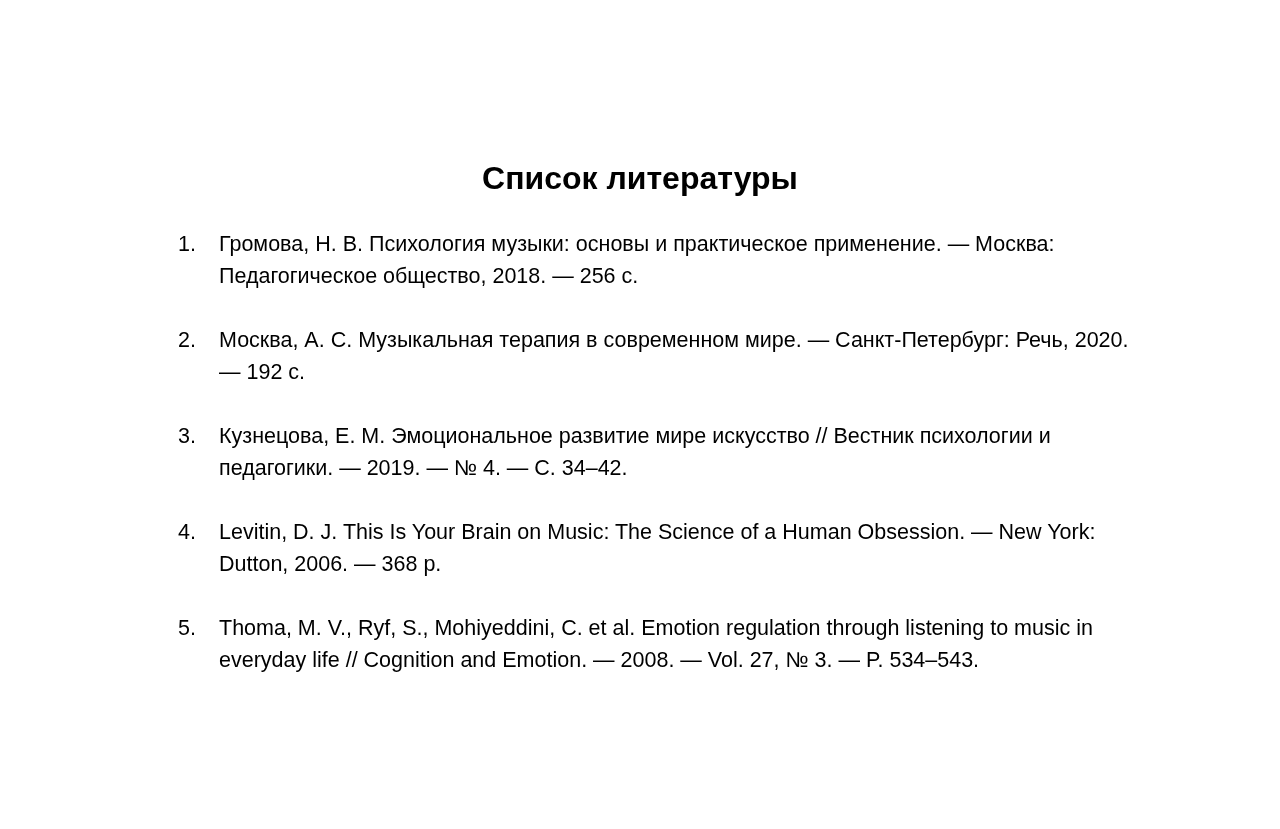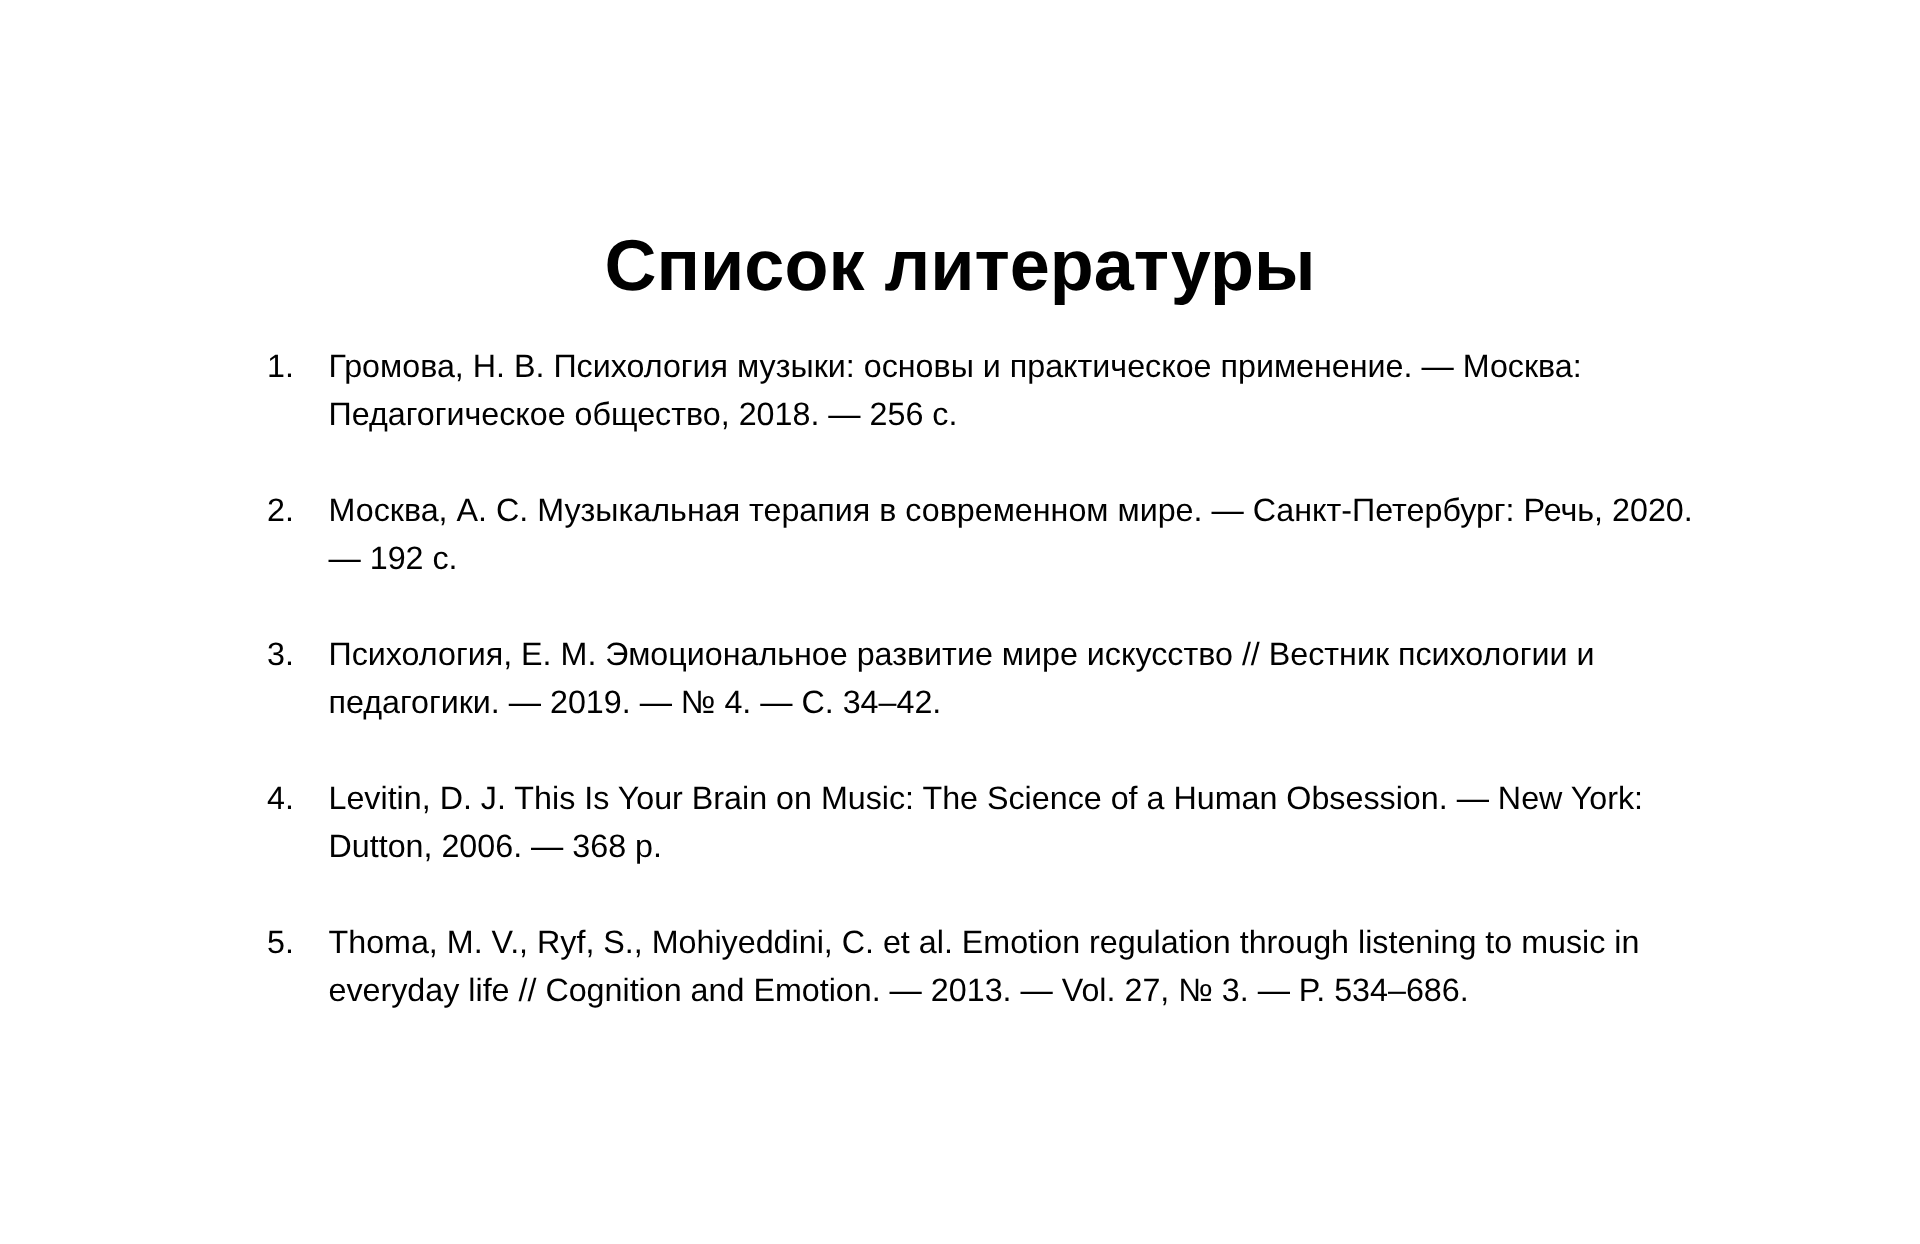--- a/index.html
+++ b/index.html
@@ -21,21 +21,21 @@
       top: 0;
       width: 1280px;
       height: 829px;
     }
     .title {
       position: absolute;
       left: 0;
       width: 1280px;
       top: 154px;
       text-align: center;
-      font-size: 48px;
+      font-size: 32px;
       font-weight: bold;
       line-height: 48px;
       margin: 0;
       letter-spacing: 0px;
     }
     .bib-list {
       position: absolute;
       left: 178px;
       top: 228px;
       width: 960px;
@@ -69,24 +69,24 @@
     <li class="bib-item">
       <span class="bib-num">1.</span>
       <span>Громова, Н. В. </span><span class="bib-bold">Психология музыки: основы и практическое применение</span><span>. — Москва: Педагогическое общество, 2018. — 256 с.</span>
     </li>
     <li class="bib-item">
       <span class="bib-num">2.</span>
       <span>Москва, А. С. </span><span class="bib-bold">Музыкальная терапия в современном мире</span><span>. — Санкт-Петербург: Речь, 2020. — 192 с.</span>
     </li>
     <li class="bib-item">
       <span class="bib-num">3.</span>
-      <span>Психология, Е. М. </span><span class="bib-bold">Эмоциональное развитие мире искусство</span><span> // Вестник психологии и педагогики. — 2019. — № 4. — С. 34–42.</span>
+      <span>Кузнецова, Е. М. </span><span class="bib-bold">Эмоциональное развитие мире искусство</span><span> // Вестник психологии и педагогики. — 2019. — № 4. — С. 34–42.</span>
     </li>
     <li class="bib-item">
       <span class="bib-num">4.</span>
       <span>Levitin, D. J. </span><span class="bib-bold">This Is Your Brain on Music: The Science of a Human Obsession</span><span>. — New York: Dutton, 2006. — 368 p.</span>
     </li>
     <li class="bib-item">
       <span class="bib-num">5.</span>
-      <span>Thoma, M. V., Ryf, S., Mohiyeddini, C. et al. </span><span class="bib-bold">Emotion regulation through listening to music in everyday life</span><span> // Cognition and Emotion. — 2013. — Vol. 27, № 3. — P. 534–686.</span>
+      <span>Thoma, M. V., Ryf, S., Mohiyeddini, C. et al. </span><span class="bib-bold">Emotion regulation through listening to music in everyday life</span><span> // Cognition and Emotion. — 2008. — Vol. 27, № 3. — P. 534–543.</span>
     </li>
   </ol>
 </div>
 
 </body></html>

